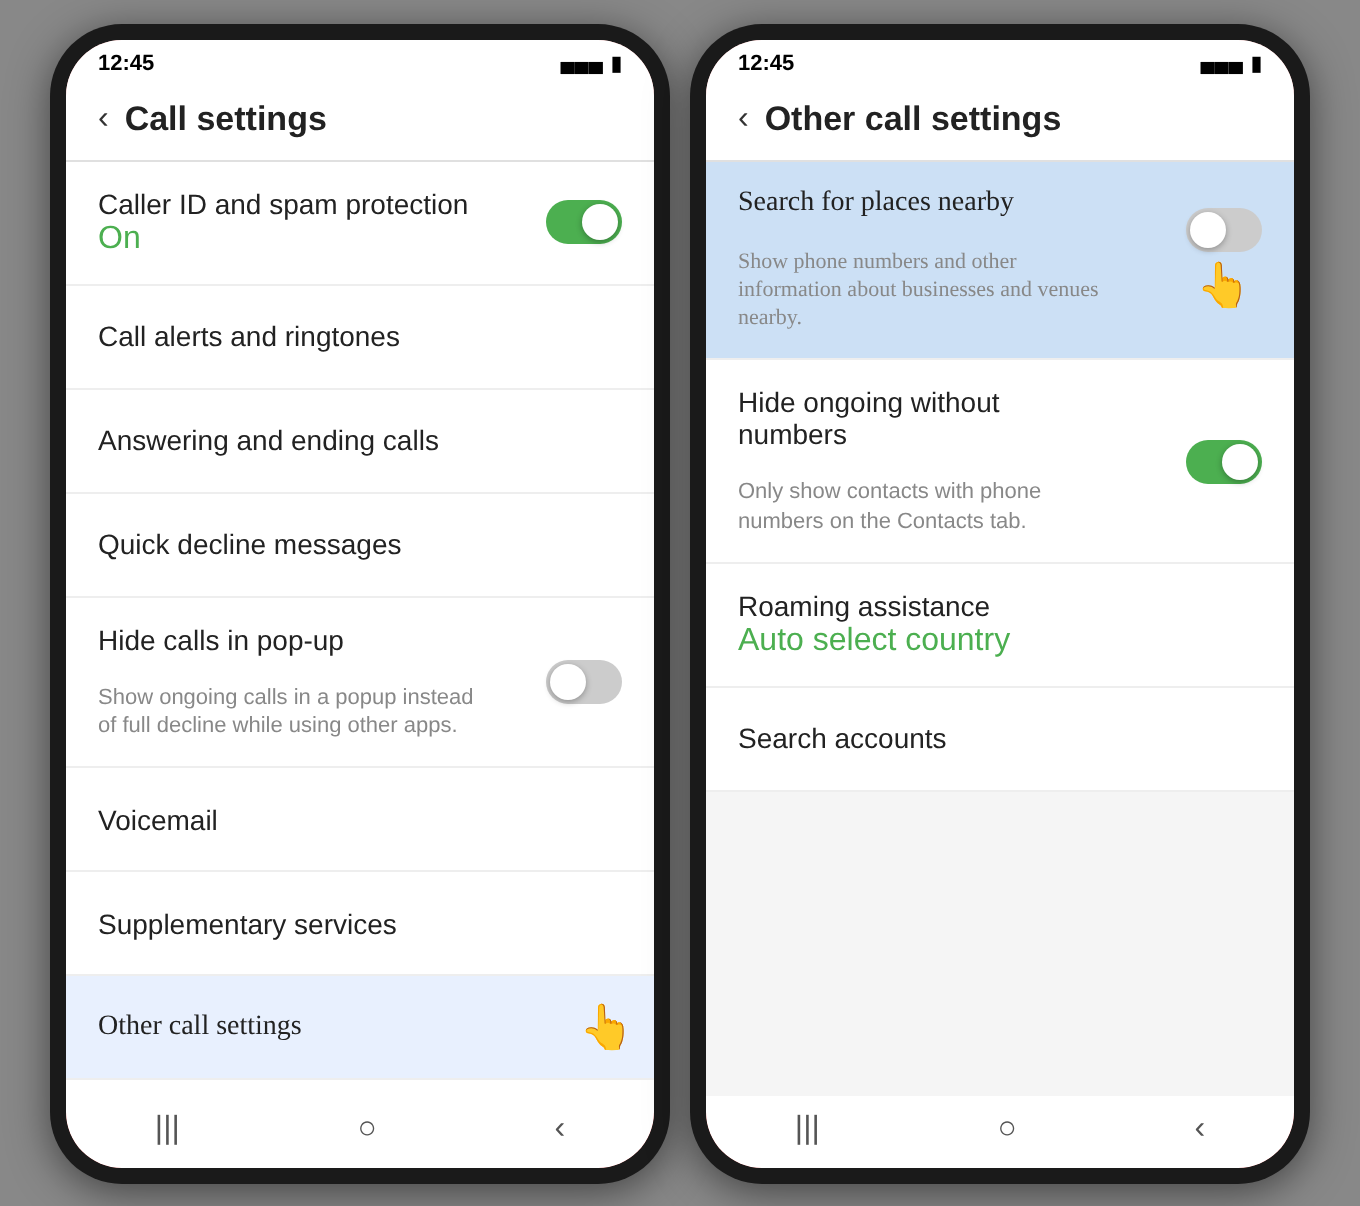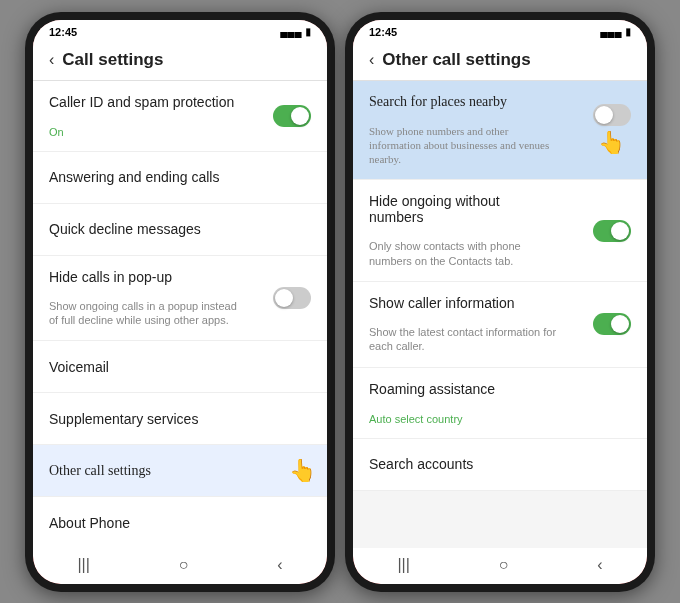--- a/index.html
+++ b/index.html
@@ -96,23 +96,23 @@
       flex: 1;
     }
 
     .setting-label {
       font-size: 14px;
       color: #222;
       font-weight: 400;
     }
 
     .setting-sub {
-      font-size: 11px;
+      font-size: 16px;
       color: #4CAF50;
-      margin-top: 16px;
+      margin-top: 1px;
     }
 
     .setting-desc {
       font-size: 11px;
       color: #888;
       margin-top: 14px;
       line-height: 1.3;
     }
 
     .toggle {
@@ -200,20 +200,25 @@
     <div class="settings-list">
 
       <div class="setting-item">
         <div class="setting-item-content">
           <div class="setting-label">Caller ID and spam protection</div>
           <div class="setting-sub">On</div>
         </div>
         <div class="toggle on"></div>
       </div>
 
+      <div class="setting-item">
+        <div class="setting-item-content">
+          <div class="setting-label">Call alerts and ringtones</div>
+        </div>
+      </div>
 
       <div class="setting-item">
         <div class="setting-item-content">
           <div class="setting-label">Answering and ending calls</div>
         </div>
       </div>
 
       <div class="setting-item">
         <div class="setting-item-content">
           <div class="setting-label">Quick decline messages</div>
@@ -293,27 +298,20 @@
       </div>
 
       <div class="setting-item">
         <div class="setting-item-content">
           <div class="setting-label">Hide ongoing without numbers</div>
           <div class="setting-desc">Only show contacts with phone numbers on the Contacts tab.</div>
         </div>
         <div class="toggle on"></div>
       </div>
 
-      <div class="setting-item">
-        <div class="setting-item-content">
-          <div class="setting-label">Show caller information</div>
-          <div class="setting-desc">Show the latest contact information for each caller.</div>
-        </div>
-        <div class="toggle on"></div>
-      </div>
 
       <div class="setting-item">
         <div class="setting-item-content">
           <div class="setting-label">Roaming assistance</div>
           <div class="setting-sub">Auto select country</div>
         </div>
       </div>
 
       <div class="setting-item">
         <div class="setting-item-content">

